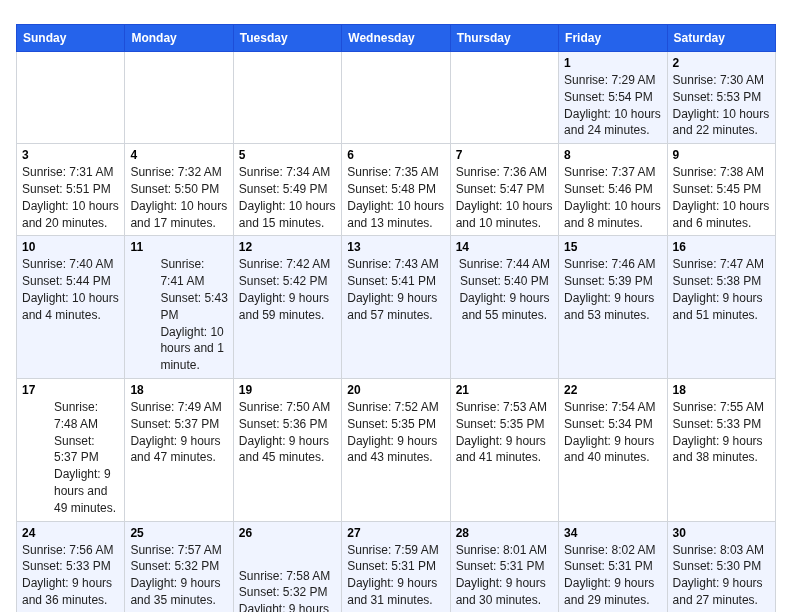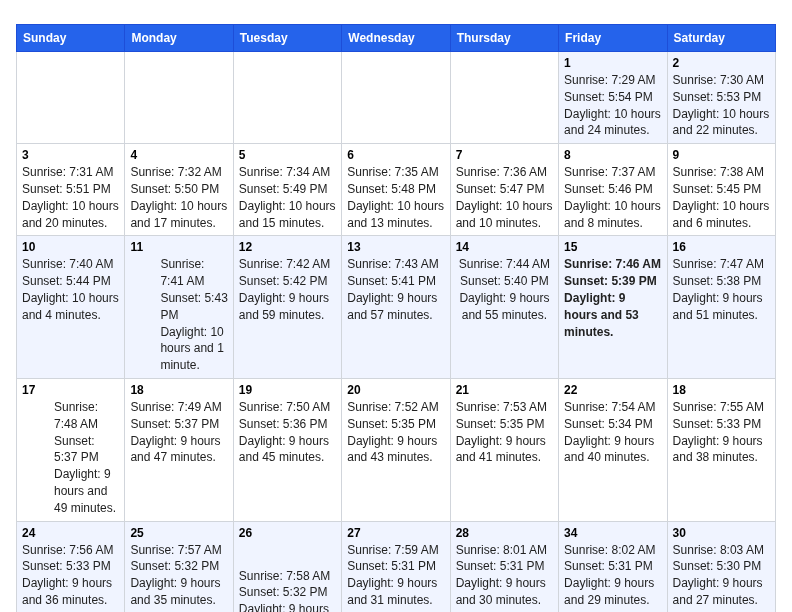--- a/index.html
+++ b/index.html
@@ -202,21 +202,21 @@
 Daylight: 9 hours and 57 minutes.</div>
         </td>
         <td>
           <span class="day-number">14</span>
           <div class="day-detail" style="white-space: pre-line; text-align: center;">Sunrise: 7:44 AM
 Sunset: 5:40 PM
 Daylight: 9 hours and 55 minutes.</div>
         </td>
         <td>
           <span class="day-number">15</span>
-          <div class="day-detail" style="white-space: pre-line; font-weight: bold;">Sunrise: 7:46 AM
+          <div class="day-detail" style="white-space: pre-line;">Sunrise: 7:46 AM
 Sunset: 5:39 PM
 Daylight: 9 hours and 53 minutes.</div>
         </td>
         <td>
           <span class="day-number">16</span>
           <div class="day-detail" style="white-space: pre-line;">Sunrise: 7:47 AM
 Sunset: 5:38 PM
 Daylight: 9 hours and 51 minutes.</div>
         </td>
       </tr>

